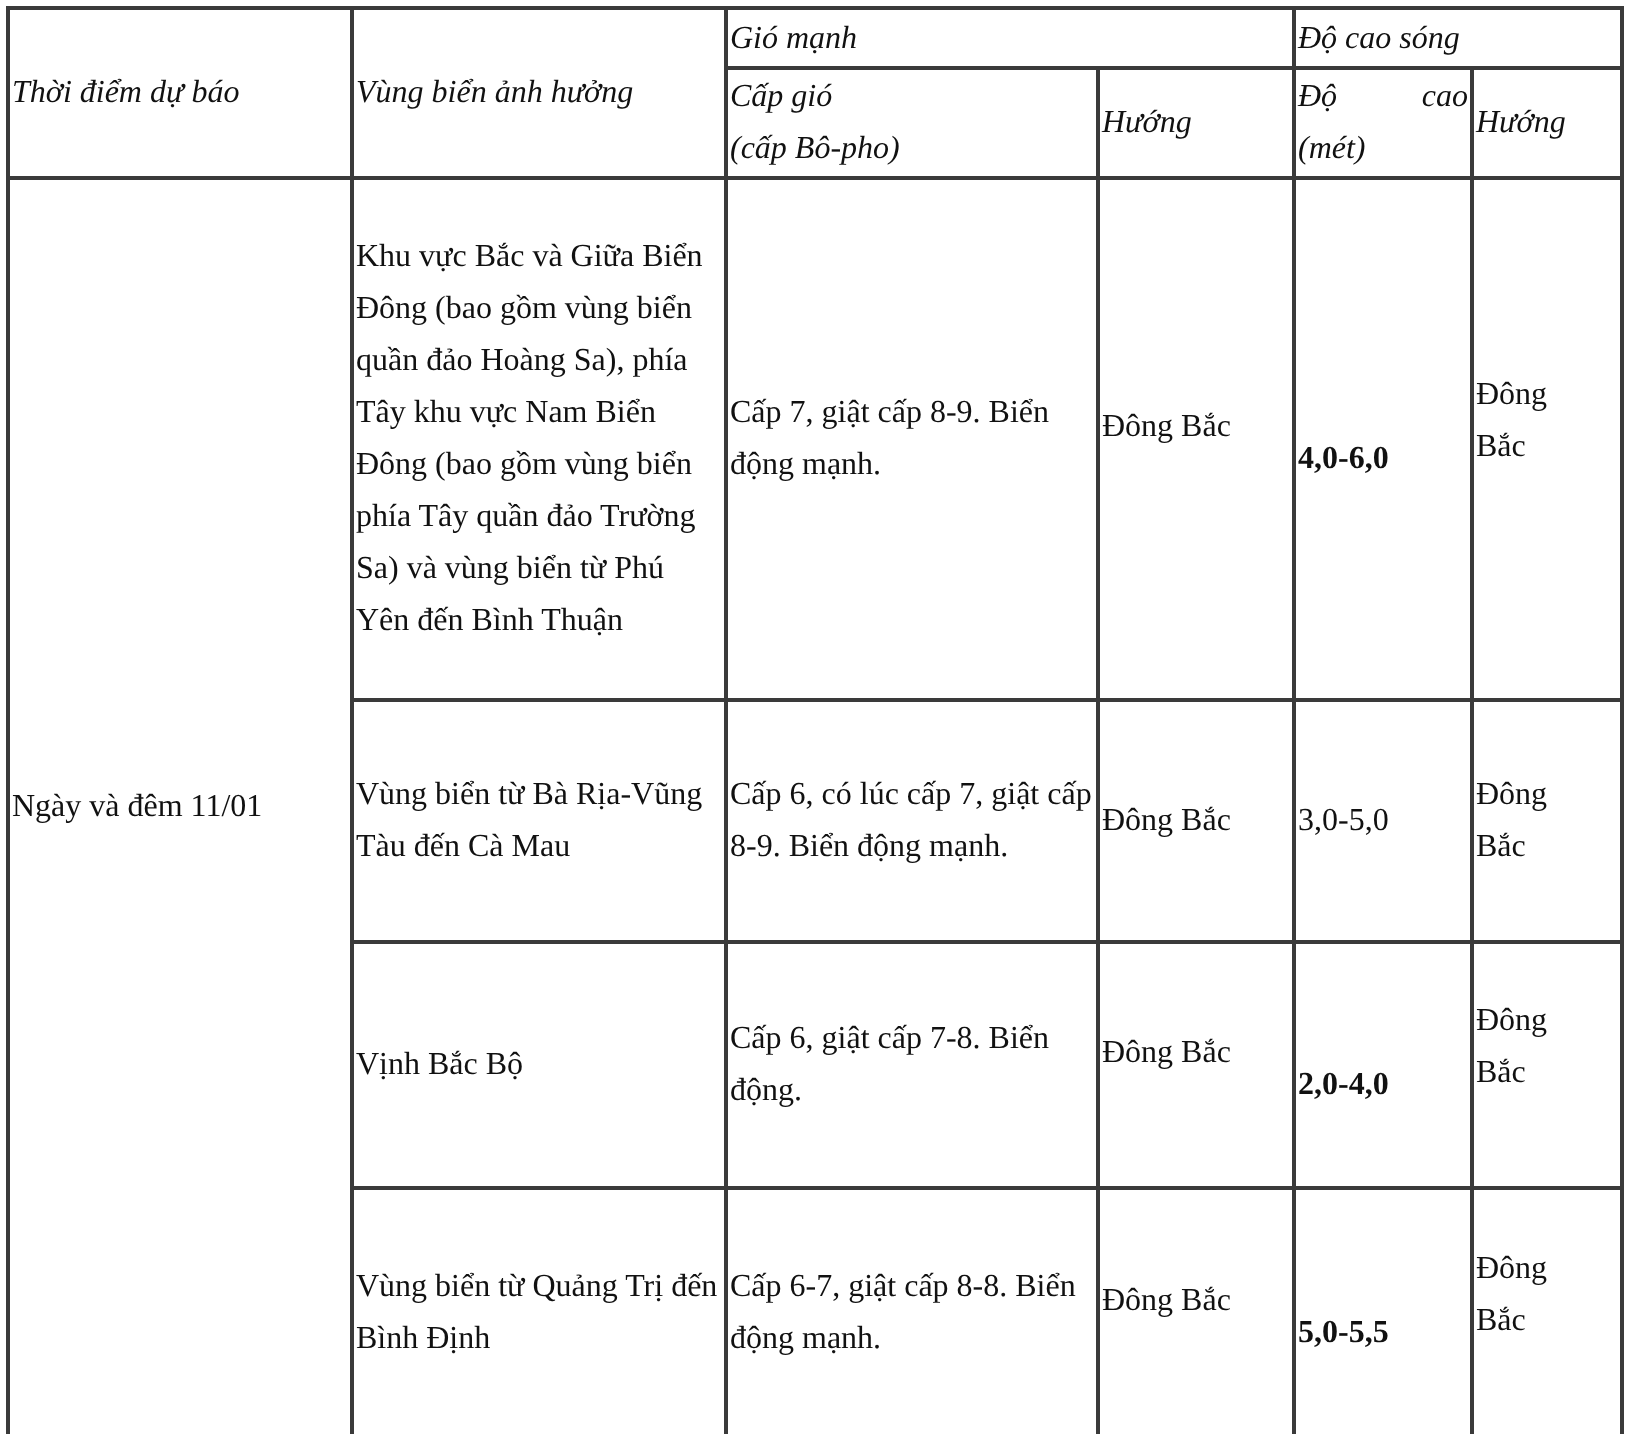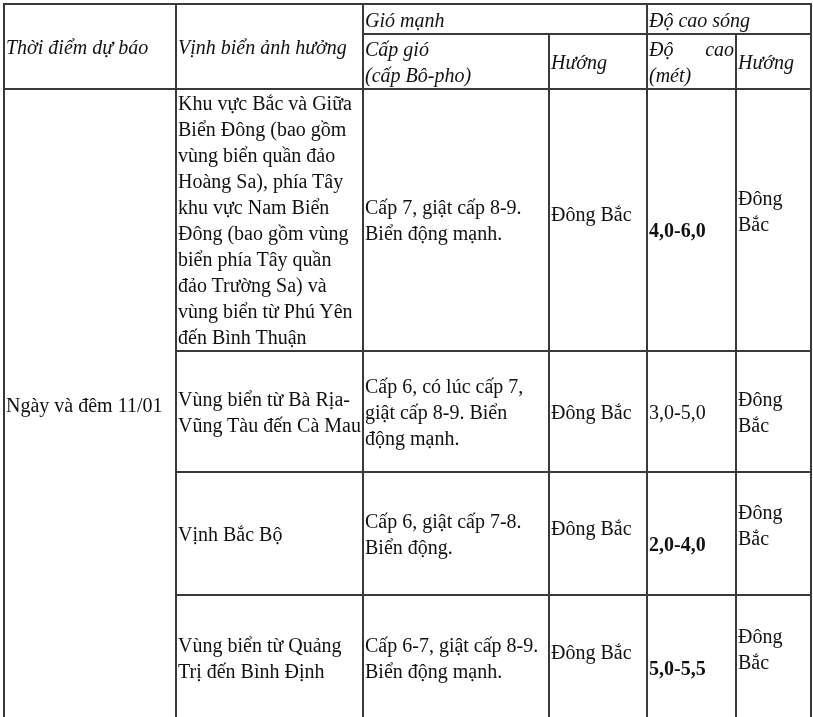--- a/index.html
+++ b/index.html
@@ -19,21 +19,21 @@
       position: absolute;
       left: 3px;
       top: 3px;
       border-collapse: collapse;
       table-layout: fixed;
       width: 807px;
     }
     table.forecast td {
       border: 2px solid #3a3a3a;
       padding: 0 1px 0 1px;
-      font-size: 20px;
+      font-size: 16px;
       line-height: 26px;
       vertical-align: middle;
       text-align: left;
       overflow: hidden;
     }
     .hdr {
       font-style: italic;
     }
     .hdr-top {
       vertical-align: top !important;
@@ -63,21 +63,21 @@
     <col style="width:89px">
     <col style="width:75px">
   </colgroup>
   <tbody>
 
     <tr style="height:28px">
       <td rowspan="2" class="hdr">
         <span>Thời điểm dự báo</span>
       </td>
       <td rowspan="2" class="hdr">
-        <span>Vịnh biển ảnh hưởng</span>
+        <span>Vùng biển ảnh hưởng</span>
       </td>
       <td colspan="2" class="hdr hdr-top">
         <span>Gió mạnh</span>
       </td>
       <td colspan="2" class="hdr hdr-top">
         <span>Độ cao sóng</span>
       </td>
     </tr>
 
     <tr style="height:55px">
@@ -152,21 +152,21 @@
       <td class="wave-dir">
         <div style="width:50px">Đông Bắc</div>
       </td>
     </tr>
 
     <tr style="height:125px">
       <td class="justify">
         <span>Vùng biển từ Quảng Trị đến Bình Định</span>
       </td>
       <td class="justify">
-        <span>Cấp 6-7, giật cấp 8-9. Biển động mạnh.</span>
+        <span>Cấp 6-7, giật cấp 8-8. Biển động mạnh.</span>
       </td>
       <td class="nudge-up">
         <span>Đông Bắc</span>
       </td>
       <td class="nudge-down">
         <span>5,0-5,5</span>
       </td>
       <td class="wave-dir">
         <div style="width:50px">Đông Bắc</div>
       </td>

